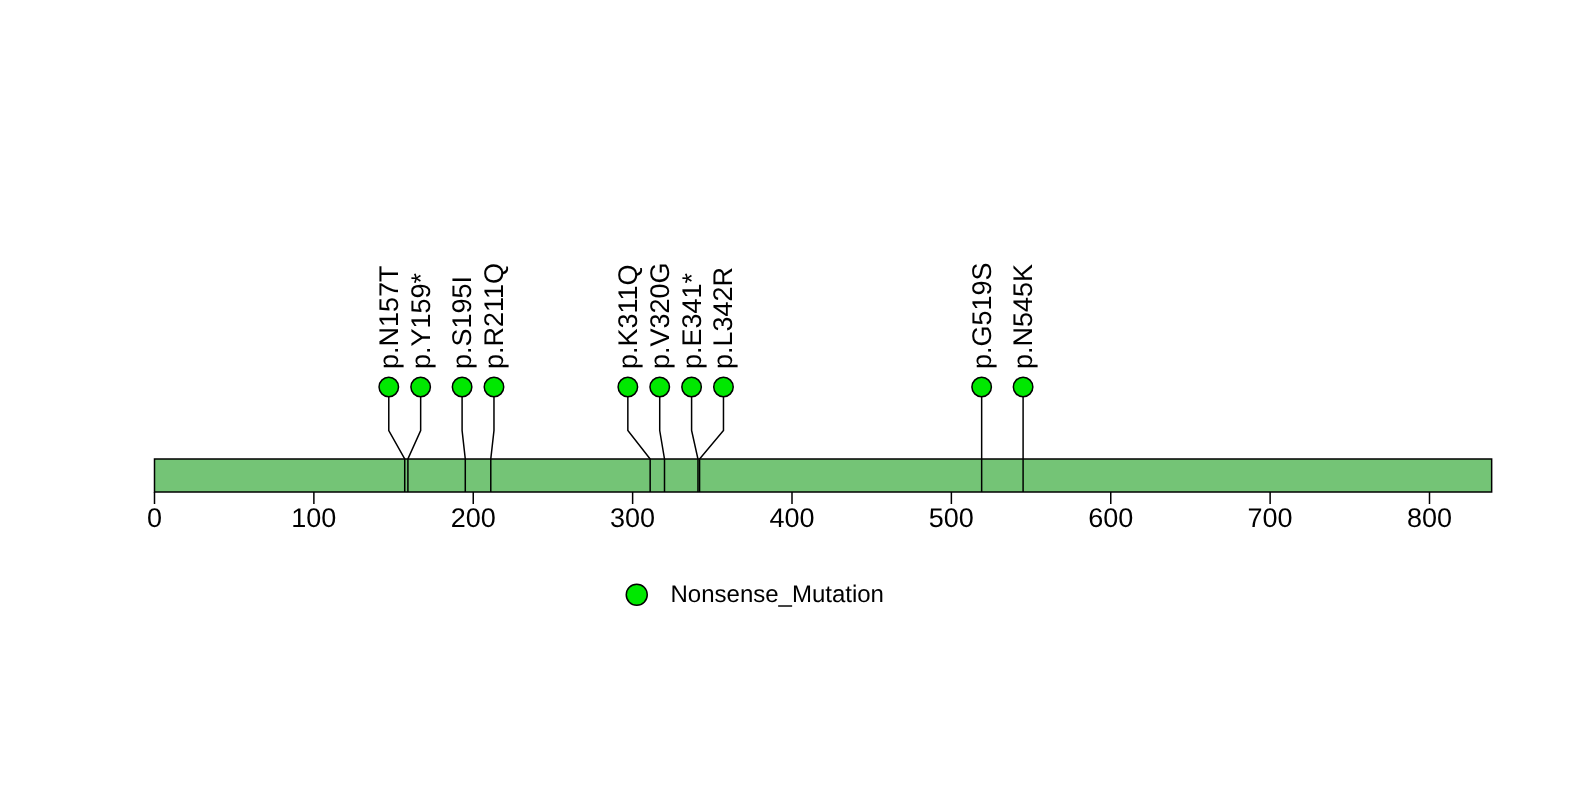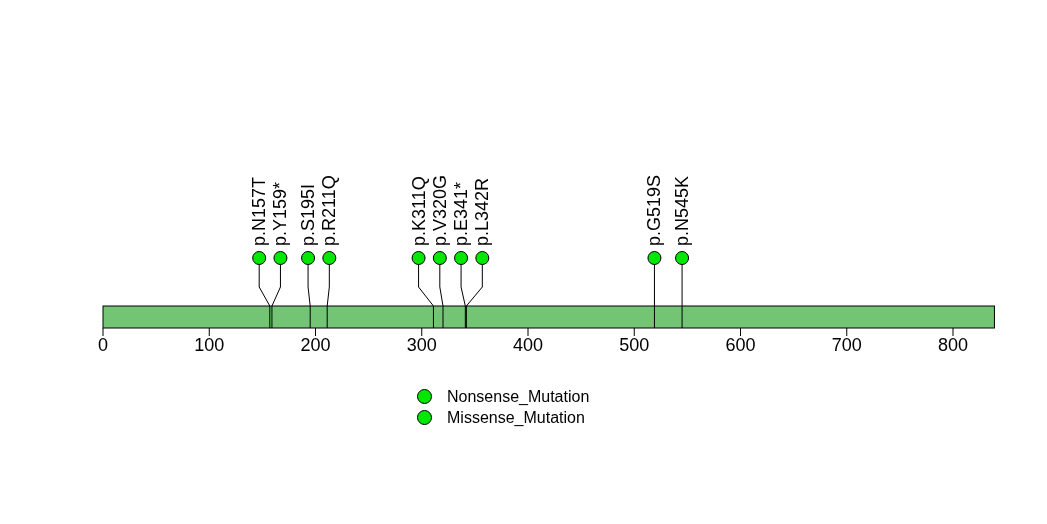--- a/index.html
+++ b/index.html
@@ -118,18 +118,14 @@
         <circle cx="682.0625" cy="258" r="6.5" fill="#00E800" stroke="#000000" stroke-width="1"></circle>
         <text x="682.0625" y="246" transform="rotate(-90 682.0625 246)" text-anchor="start" dominant-baseline="central">p.N545K</text>
       </g>
     </svg>
 
   <div class="legend">
     <div class="legend-item">
       <span class="swatch" style="background: rgb(0, 232, 0);"></span>
       <span class="legend-label">Nonsense_Mutation</span>
     </div>
-    <div class="legend-item">
-      <span class="swatch" style="background: rgb(0, 232, 0);"></span>
-      <span class="legend-label">Missense_Mutation</span>
-    </div>
   </div>
 </div>
 
 </body></html>

